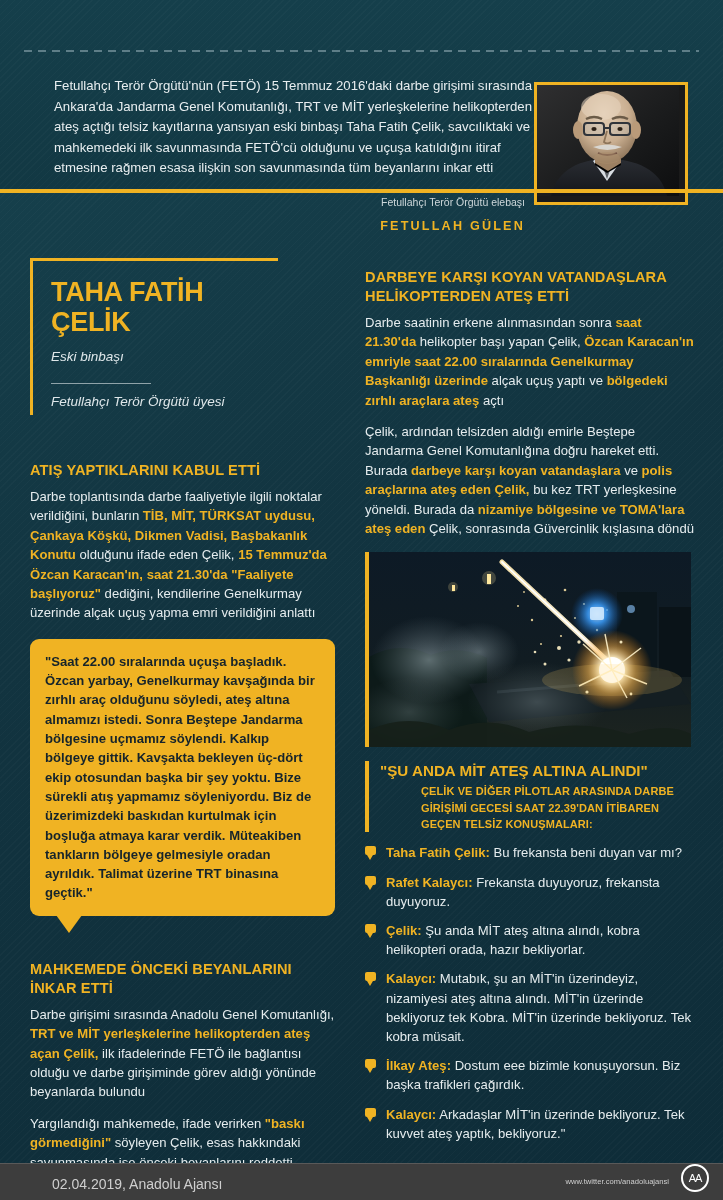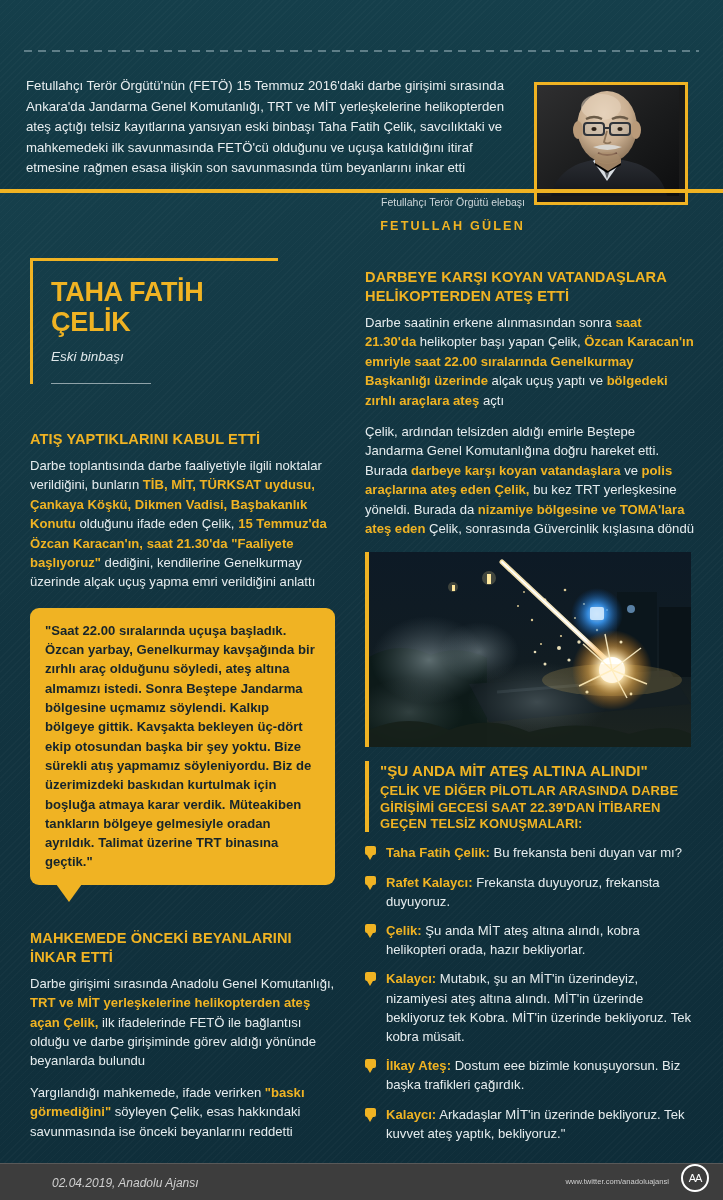--- a/index.html
+++ b/index.html
@@ -56,21 +56,21 @@
   }
   .yellow-rule {
     position: absolute;
     top: 189px; left: 0;
     width: 723px;
     height: 4px;
     background: #f0b323;
   }
   .intro {
     position: absolute;
-    top: 76px; left: 26px;
+    top: 76px; left: 54px;
     width: 482px;
     font-size: 13.2px;
     line-height: 20.5px;
     color: #e8eef0;
   }
   .portrait-frame {
     position: absolute;
     top: 82px; left: 534px;
     width: 148px;
     height: 117px;
@@ -212,25 +212,26 @@
     padding-left: 11px;
   }
   .radio-title {
     font-size: 15.2px;
     font-weight: bold;
     color: #f0b323;
     line-height: 19px;
     margin-bottom: 3px;
   }
   .radio-sub {
-    font-size: 13px;
+    font-size: 11px;
     font-weight: bold;
     color: #f0b323;
     line-height: 16.3px;
     letter-spacing: 0.1px;
+    margin-left: 41px;
   }
 
   ul.dialog {
     list-style: none;
     margin: 11px 0 0 0;
     padding: 0;
   }
   ul.dialog li {
     position: relative;
     padding-left: 21px;
@@ -262,22 +263,21 @@
     position: absolute;
     left: 0; bottom: 0;
     width: 723px;
     height: 36px;
     background: #3d3d3d;
     border-top: 1px solid #595959;
   }
   .footer-left {
     position: absolute;
     left: 20px; top: 12px;
-    font-size: 12px;
-    font-style: italic;
+    font-size: 14px;
     color: #cfcfcf;
     padding-left: 32px;
   }
   .footer-right {
     position: absolute;
     right: 54px; top: 13px;
     font-size: 7.6px;
     color: #cfcfcf;
   }
   .aa-logo {
@@ -366,20 +366,21 @@
   <div class="caption-name">FETULLAH GÜLEN</div>
 
   <div class="yellow-rule"></div>
 
   <div class="col-left">
 
     <div class="name-block">
       <div class="person-name">TAHA FATİH ÇELİK</div>
       <div class="person-rank">Eski binbaşı</div>
       <div class="name-sep"></div>
+      <div class="person-affil">Fetullahçı Terör Örgütü üyesi</div>
     </div>
 
     <div class="sec-left-1">
       <h3 class="sec">ATIŞ YAPTIKLARINI KABUL ETTİ</h3>
       <p class="body"><span>Darbe toplantısında darbe faaliyetiyle ilgili noktalar verildiğini, bunların </span><b>TİB, MİT, TÜRKSAT uydusu, Çankaya Köşkü, Dikmen Vadisi, Başbakanlık Konutu</b><span> olduğunu ifade eden Çelik, </span><b>15 Temmuz'da Özcan Karacan'ın, saat 21.30'da "Faaliyete başlıyoruz"</b><span> dediğini, kendilerine Genelkurmay üzerinde alçak uçuş yapma emri verildiğini anlattı</span></p>
     </div>
 
     <div class="quote-wrap">
       <div class="quote-box">"Saat 22.00 sıralarında uçuşa başladık. Özcan yarbay, Genelkurmay kavşağında bir zırhlı araç olduğunu söyledi, ateş altına almamızı istedi. Sonra Beştepe Jandarma bölgesine uçmamız söylendi. Kalkıp bölgeye gittik. Kavşakta bekleyen üç-dört ekip otosundan başka bir şey yoktu. Bize sürekli atış yapmamız söyleniyordu. Biz de üzerimizdeki baskıdan kurtulmak için boşluğa atmaya karar verdik. Müteakiben tankların bölgeye gelmesiyle oradan ayrıldık. Talimat üzerine TRT binasına geçtik."</div>
       <div class="quote-tail"></div>

